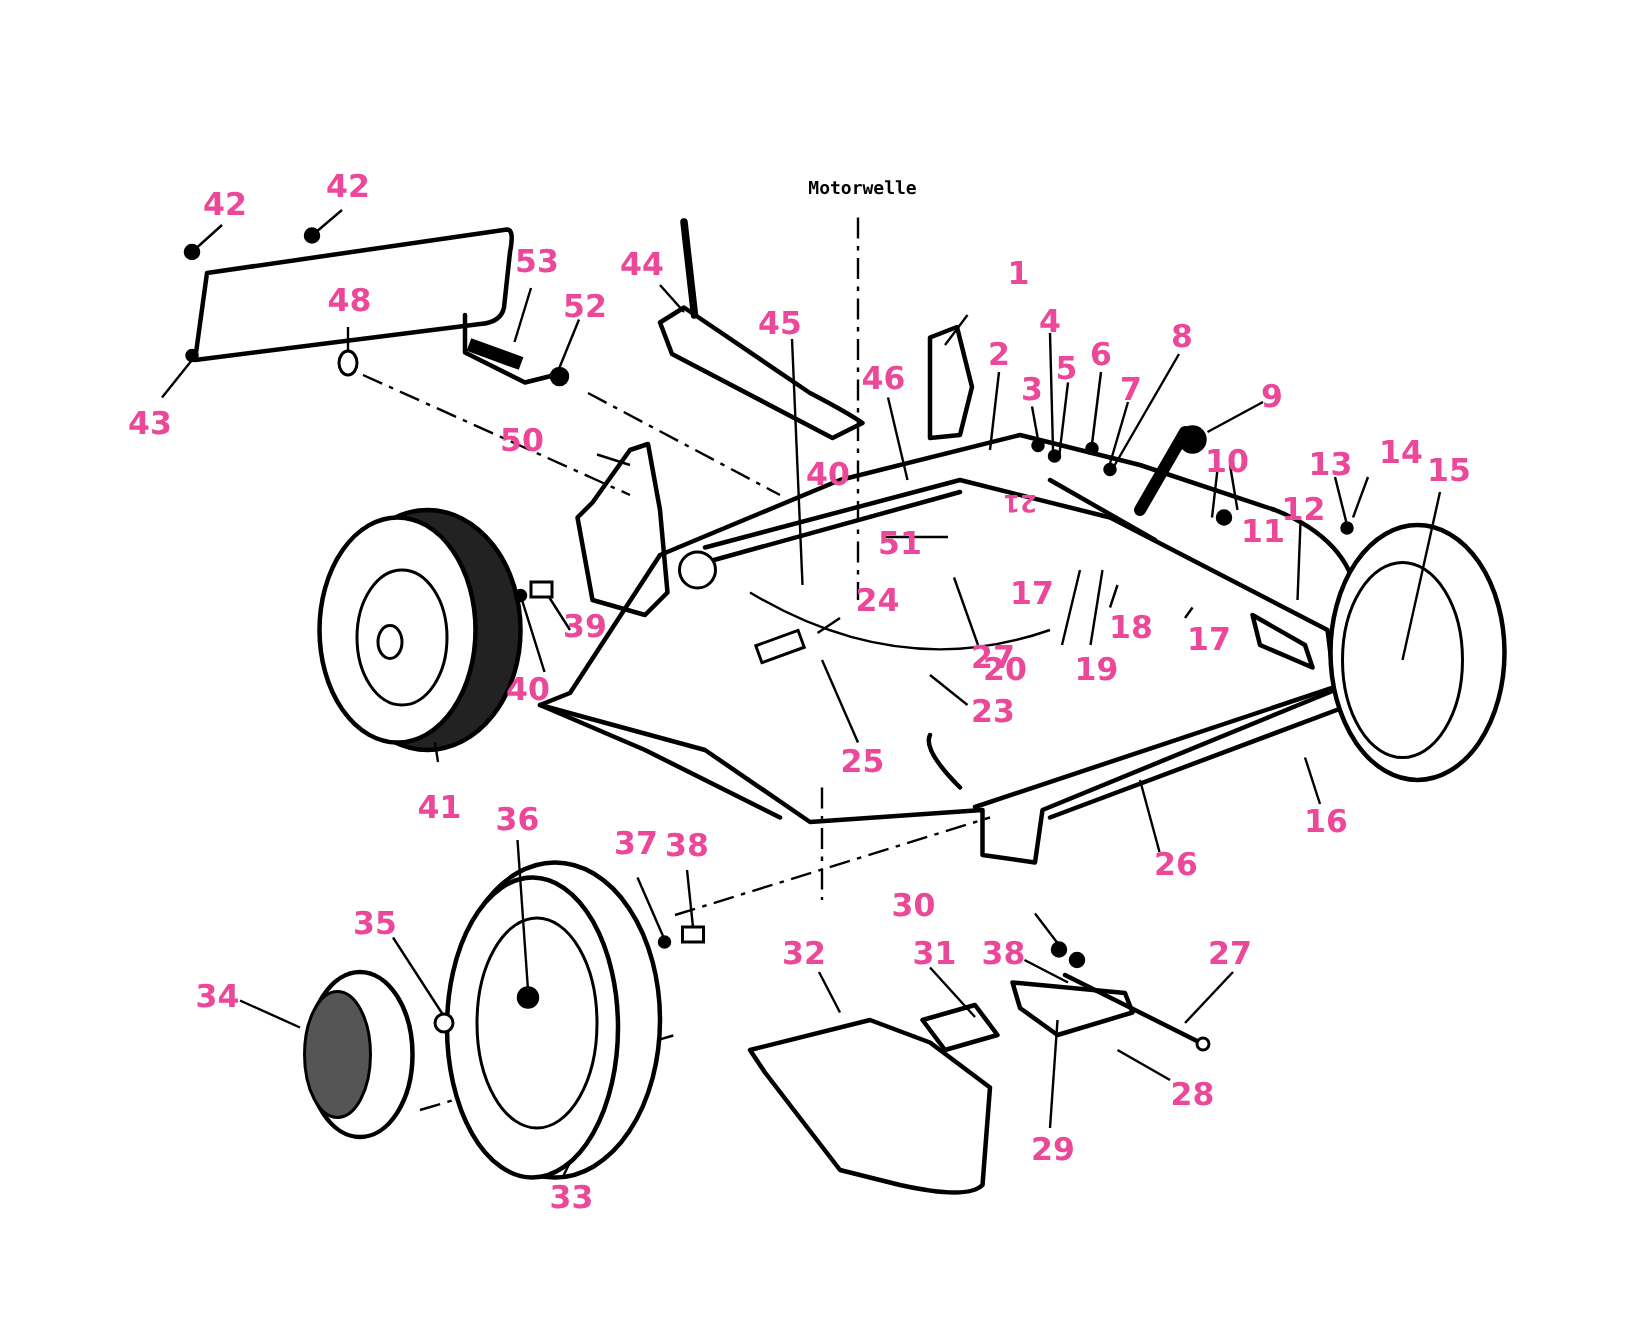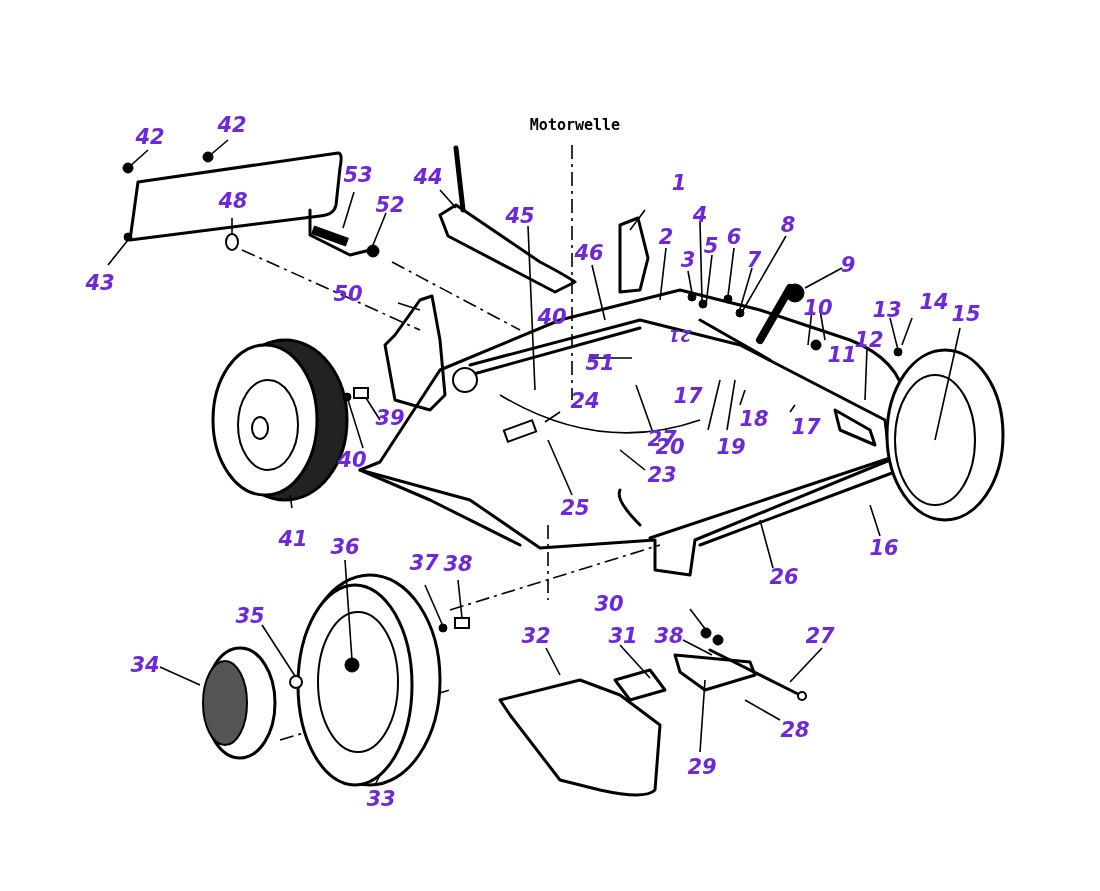--- a/index.html
+++ b/index.html
@@ -1,19 +1,19 @@
 <!DOCTYPE html>
 <html><head>
 <meta charset="utf-8">
 <style>
   html,body{margin:0;padding:0;background:#fff;}
   body{width:1100px;height:891px;position:relative;overflow:hidden;font-family:"Liberation Sans",sans-serif;}
   #stage{position:absolute;left:0;top:0;width:1100px;height:891px;}
-  .lbl{position:absolute;font-family:"DejaVu Sans",sans-serif;font-weight:bold;font-style:italic;font-size:21px;color:#6d28d9;line-height:1;white-space:nowrap;transform:translate(-50%,-50%);}
-  .title{position:absolute;left:575px;top:125px;transform:translate(-50%,-50%);font-family:"DejaVu Sans Mono",monospace;font-weight:bold;font-size:15px;color:#000;}
+  .lbl{position:absolute;font-family:"DejaVu Sans",sans-serif;font-weight:bold;font-size:21px;color:#ec4899;line-height:1;white-space:nowrap;transform:translate(-50%,-50%);}
+  .title{position:absolute;left:575px;top:125px;transform:translate(-50%,-50%);font-family:"DejaVu Sans Mono",monospace;font-weight:bold;font-size:12px;color:#000;}
   svg{position:absolute;left:0;top:0;}
   .ink{stroke:#000;fill:none;stroke-width:3;stroke-linecap:round;stroke-linejoin:round;}
   .thin{stroke:#000;fill:none;stroke-width:1.6;}
   .dash{stroke:#000;fill:none;stroke-width:1.6;stroke-dasharray:14 5 3 5;}
   .solid{fill:#000;stroke:#000;}
   .white{fill:#fff;stroke:#000;stroke-width:3;}
 </style>
 </head>
 <body>
 

